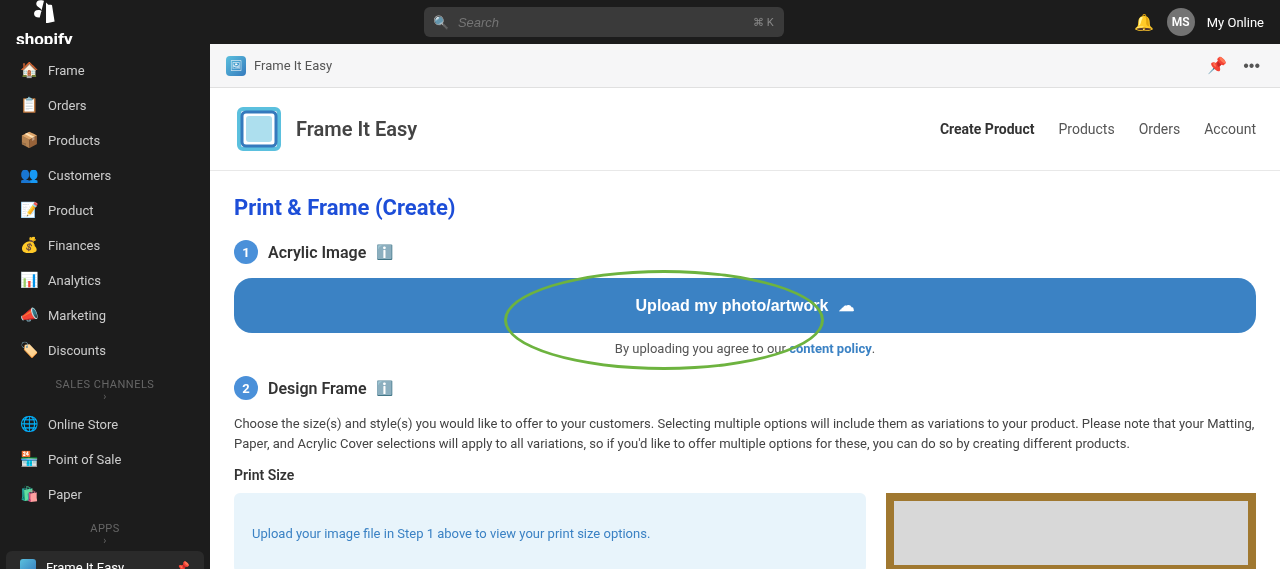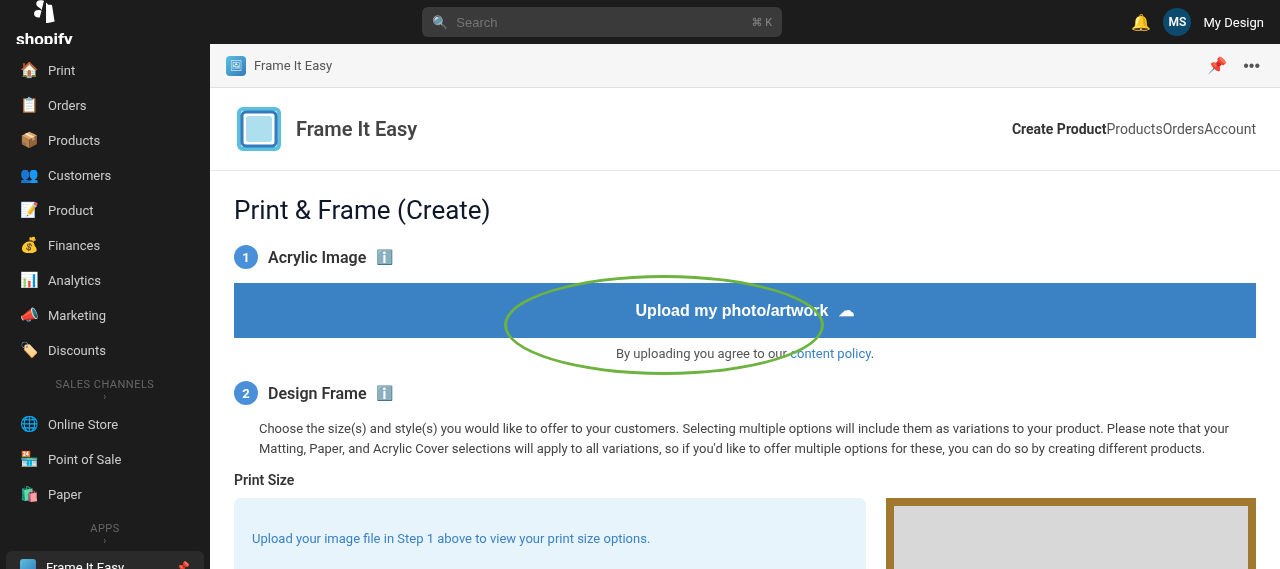--- a/index.html
+++ b/index.html
@@ -28,31 +28,31 @@
       display: flex;
       align-items: center;
       padding: 0 10px;
       gap: 8px;
       width: 360px;
       height: 30px;
       color: #aaa;
       font-size: 13px;
     }
     .search-bar input {
-      background: transparent; border: none; outline: none; color: #ccc; font-size: 13px; flex: 1;
+      background: transparent; border: none; outline: none; color: #ccc; font-size: 13px; flex: 1; font-style: italic;
     }
     .search-kbd {
       display: flex; align-items: center; gap: 2px; color: #888; font-size: 11px;
     }
     .topbar-right {
       display: flex; align-items: center; gap: 12px;
     }
     .bell-icon { color: #ccc; font-size: 16px; cursor: pointer; }
     .avatar {
-      width: 28px; height: 28px; border-radius: 50%; background: #0c4a6e; display: flex; align-items: center; justify-content: center; color: white; font-size: 12px; font-weight: 600;
+      width: 28px; height: 28px; border-radius: 50%; background: #737373; display: flex; align-items: center; justify-content: center; color: white; font-size: 12px; font-weight: 600;
     }
     .store-name { color: white; font-size: 13px; }
 
     
     .main-layout {
       display: flex;
       flex: 1;
       overflow: hidden;
     }
 
@@ -152,33 +152,33 @@
     .app-logo-area {
       display: flex; align-items: center; gap: 12px;
     }
     .app-logo-icon {
       width: 50px; height: 50px;
     }
     .app-logo-text {
       font-size: 20px; font-weight: 600; color: #444;
     }
     .app-nav {
-      display: flex; align-items: flex-start;
+      display: flex; gap: 24px; align-items: flex-start;
     }
     .app-nav a {
       font-size: 14px; color: #555; text-decoration: none; cursor: pointer;
     }
     .app-nav a.active { color: #333; font-weight: 600; }
 
     
     .app-content {
       padding: 24px 24px;
     }
     .page-title {
-      font-size: 26px; font-weight: 400; color: #0f172a; margin-bottom: 20px;
+      font-size: 22px; font-weight: 700; color: #1d4ed8; margin-bottom: 20px;
     }
 
     
     .step-header {
       display: flex; align-items: center; gap: 10px; margin-bottom: 14px;
     }
     .step-number {
       width: 24px; height: 24px;
       background: #4a90d9;
       border-radius: 50%;
@@ -198,38 +198,38 @@
     
     .upload-section {
       margin-bottom: 20px;
       position: relative;
     }
     .upload-btn {
       width: 100%;
       background: #3b82c4;
       color: white;
       border: none;
-      border-radius: 0;
+      border-radius: 18px;
       padding: 18px;
       font-size: 16px;
       font-weight: 600;
       cursor: pointer;
       display: flex;
       align-items: center;
       justify-content: center;
       gap: 10px;
     }
     .upload-note {
       text-align: center;
       font-size: 13px;
       color: #555;
       margin-top: 8px;
     }
     .upload-note a {
-      color: #3b82c4; text-decoration: none;
+      color: #3b82c4; text-decoration: none; font-weight: bold;
     }
 
     
     .green-oval {
       position: absolute;
       top: -8px;
       left: 270px;
       width: 320px;
       height: 100px;
       border: 3px solid #6db33f;
@@ -239,21 +239,20 @@
 
     
     .design-frame-section {
       margin-top: 10px;
     }
     .design-frame-desc {
       font-size: 13px;
       color: #444;
       line-height: 1.5;
       margin-bottom: 14px;
-      margin-left: 25px;
     }
     .print-size-label {
       font-size: 14px;
       font-weight: 600;
       color: #333;
       margin-bottom: 10px;
     }
     .print-size-area {
       display: flex;
       gap: 20px;
@@ -282,31 +281,31 @@
 
   <div class="search-bar">
     <span style="color:#aaa;">🔍</span>
     <input type="text" placeholder="Search" style="">
     <span class="search-kbd">⌘ K</span>
   </div>
 
   <div class="topbar-right">
     <span class="bell-icon">🔔</span>
     <div class="avatar">MS</div>
-    <span class="store-name">My Design</span>
+    <span class="store-name">My Online</span>
   </div>
 </div>
 
 <div class="main-layout">
 
   <div class="sidebar">
     <div style="padding: 8px 0;">
       <div class="sidebar-item">
         <span class="icon">🏠</span>
-        <span>Print</span>
+        <span>Frame</span>
       </div>
       <div class="sidebar-item">
         <span class="icon">📋</span>
         <span>Orders</span>
       </div>
       <div class="sidebar-item">
         <span class="icon">📦</span>
         <span>Products</span>
       </div>
       <div class="sidebar-item">

